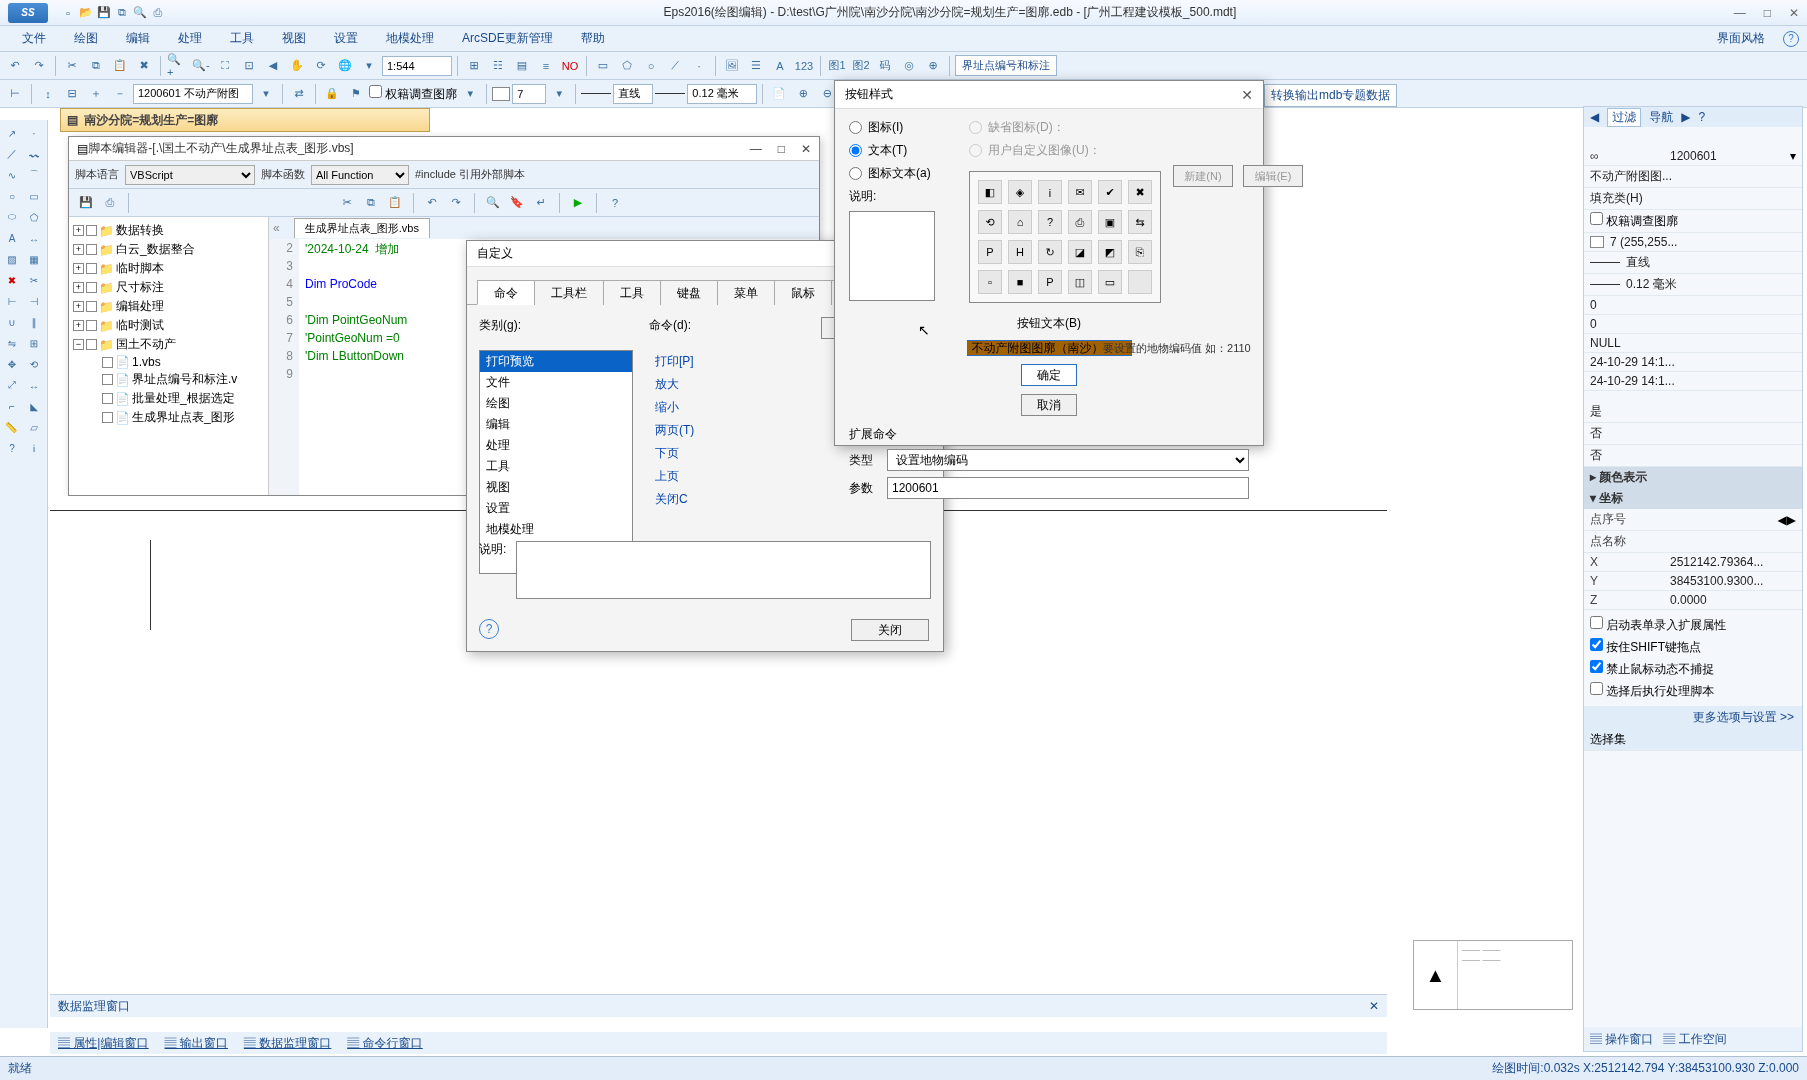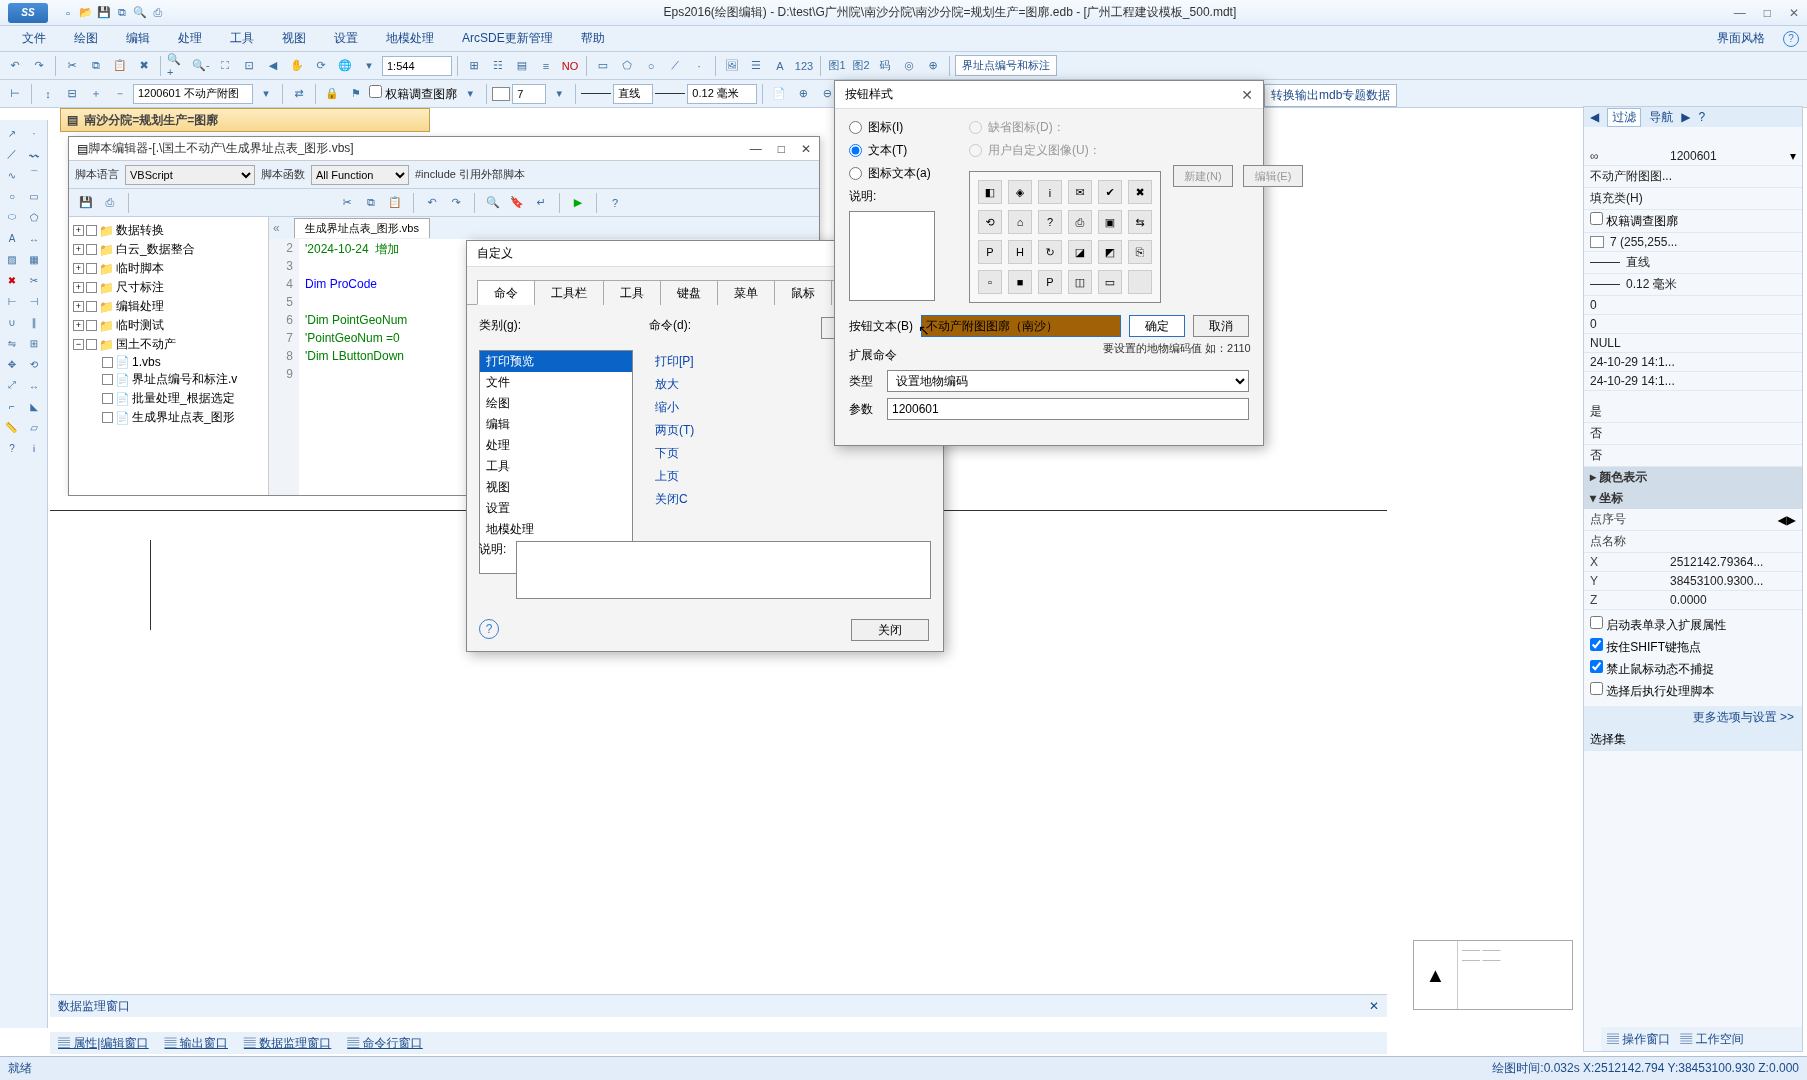--- a/index.html
+++ b/index.html
@@ -94,41 +94,41 @@
 .bsd-close { cursor:pointer; font-size:14px; color:#555; }
 .bsd-body { padding:10px 14px; }
 .radio-row { display:flex; align-items:center; gap:6px; margin-bottom:6px; font-size:12px; }
 .radio-row input { margin:0; }
 .bsd-left { float:left; width:110px; }
 .bsd-right { margin-left:120px; }
 .icon-grid { border:1px solid #888; background:#f8f8f8; padding:8px; display:grid; grid-template-columns:repeat(6,24px); gap:6px; margin-top:6px; }
 .icon-cell { width:24px; height:24px; background:#e8e8e8; border:1px solid #ccc; display:flex;align-items:center;justify-content:center;font-size:11px; cursor:pointer; }
 .bsd-btn { width:60px; height:22px; border:1px solid #888; background:#efefef; cursor:pointer; font-size:11px; color:#999; margin-left:6px; }
 .bsd-desc-box { clear:both; width:86px; height:90px; border:1px solid #888; background:#fff; margin-top:6px; }
-.bsd-row2 { clear:both; padding-top:12px; display:flex; align-items:center; gap:8px; }
+.bsd-row2 { clear:both; padding-top:12px; display:flex; align-items:center; gap:8px;flex-direction:column; }
 .bsd-input { flex:1; height:22px; border:1px solid #2a6fc0; padding:0 4px; font-size:12px; background:#a16207; }
 .bsd-ok { width:56px; height:22px; border:1px solid #2a6fc0; background:#fff; cursor:pointer; font-size:12px; }
 .bsd-cancel { width:56px; height:22px; border:1px solid #888; background:#f0f0f0; cursor:pointer; font-size:12px; }
 .bsd-ext { margin-top:10px; }
 .bsd-ext-row { display:flex; align-items:center; gap:8px; margin-top:6px; }
 .bsd-select { flex:1; height:22px; border:1px solid #888; background:#fff; font-size:12px; padding:0 4px; }
 .bsd-hint { position:absolute; right:10px; top:260px; width:150px; font-size:11px; color:#333; }
 
 .right-panel { position:absolute; right:4px; top:106px; width:220px; bottom:28px; background:#f4f7fb; border:1px solid #c0d0e0; font-size:11px; overflow:hidden; }
 .rp-headerbar { height:20px; background:#e0ecf8; display:flex; align-items:center; gap:8px; padding:0 6px; font-size:11px; color:#1a4a8a; }
 .rp-headerbar span{ cursor:pointer; }
 .rp-filter { background:#fff; border:1px solid #a0c0e0; padding:0 4px; color:#1a4a8a; }
 .rp-row { display:flex; align-items:center; padding:2px 6px; border-bottom:1px solid #e0e8f0; }
 .rp-row .k { width:80px; color:#444; }
 .rp-row .v { flex:1; color:#222; overflow:hidden; text-overflow:ellipsis; white-space:nowrap; }
 .rp-section { background:#d0dce8; padding:2px 6px; color:#333; font-weight:bold; }
 .rp-checks { padding:4px 6px; }
 .rp-checks label { display:block; padding:2px 0; }
 .rp-more { background:#e0ecf8; text-align:right; padding:3px 8px; color:#1a4a8a; cursor:pointer; }
-.rp-tabs { position:absolute; bottom:0; left:17px; right:0; height:24px; background:#e9f1fa; display:flex; align-items:center; padding:0 6px; gap:10px; }
+.rp-tabs { position:absolute; bottom:0; left:0; right:0; height:24px; background:#e9f1fa; display:flex; align-items:center; padding:0 6px; gap:10px; }
 .rp-tabs span { cursor:pointer; color:#1a4a8a; }
 
 .mini-map { position:absolute; right:234px; bottom:70px; width:160px; height:70px; background:#fff; border:1px solid #aaa; display:flex; }
 .mini-left { width:44px; border-right:1px solid #ccc; display:flex; align-items:center; justify-content:center; font-size:20px; }
 .mini-right { flex:1; padding:4px; font-size:9px; color:#999; }
 
 .data-monitor { position:absolute; left:50px; bottom:28px; right:420px; height:58px; background:#fff; border-top:1px solid #c0d0e0; }
 .dm-title { height:22px; background:#e9f1fa; display:flex; align-items:center; padding:0 8px; color:#1a4a8a; }
 .dm-title .close { margin-left:auto; cursor:pointer; }
 .bottom-tabs { position:absolute; left:50px; bottom:26px; right:420px; height:22px; background:#e9f1fa; display:flex; align-items:center; padding:0 8px; gap:16px; color:#1a4a8a; }

